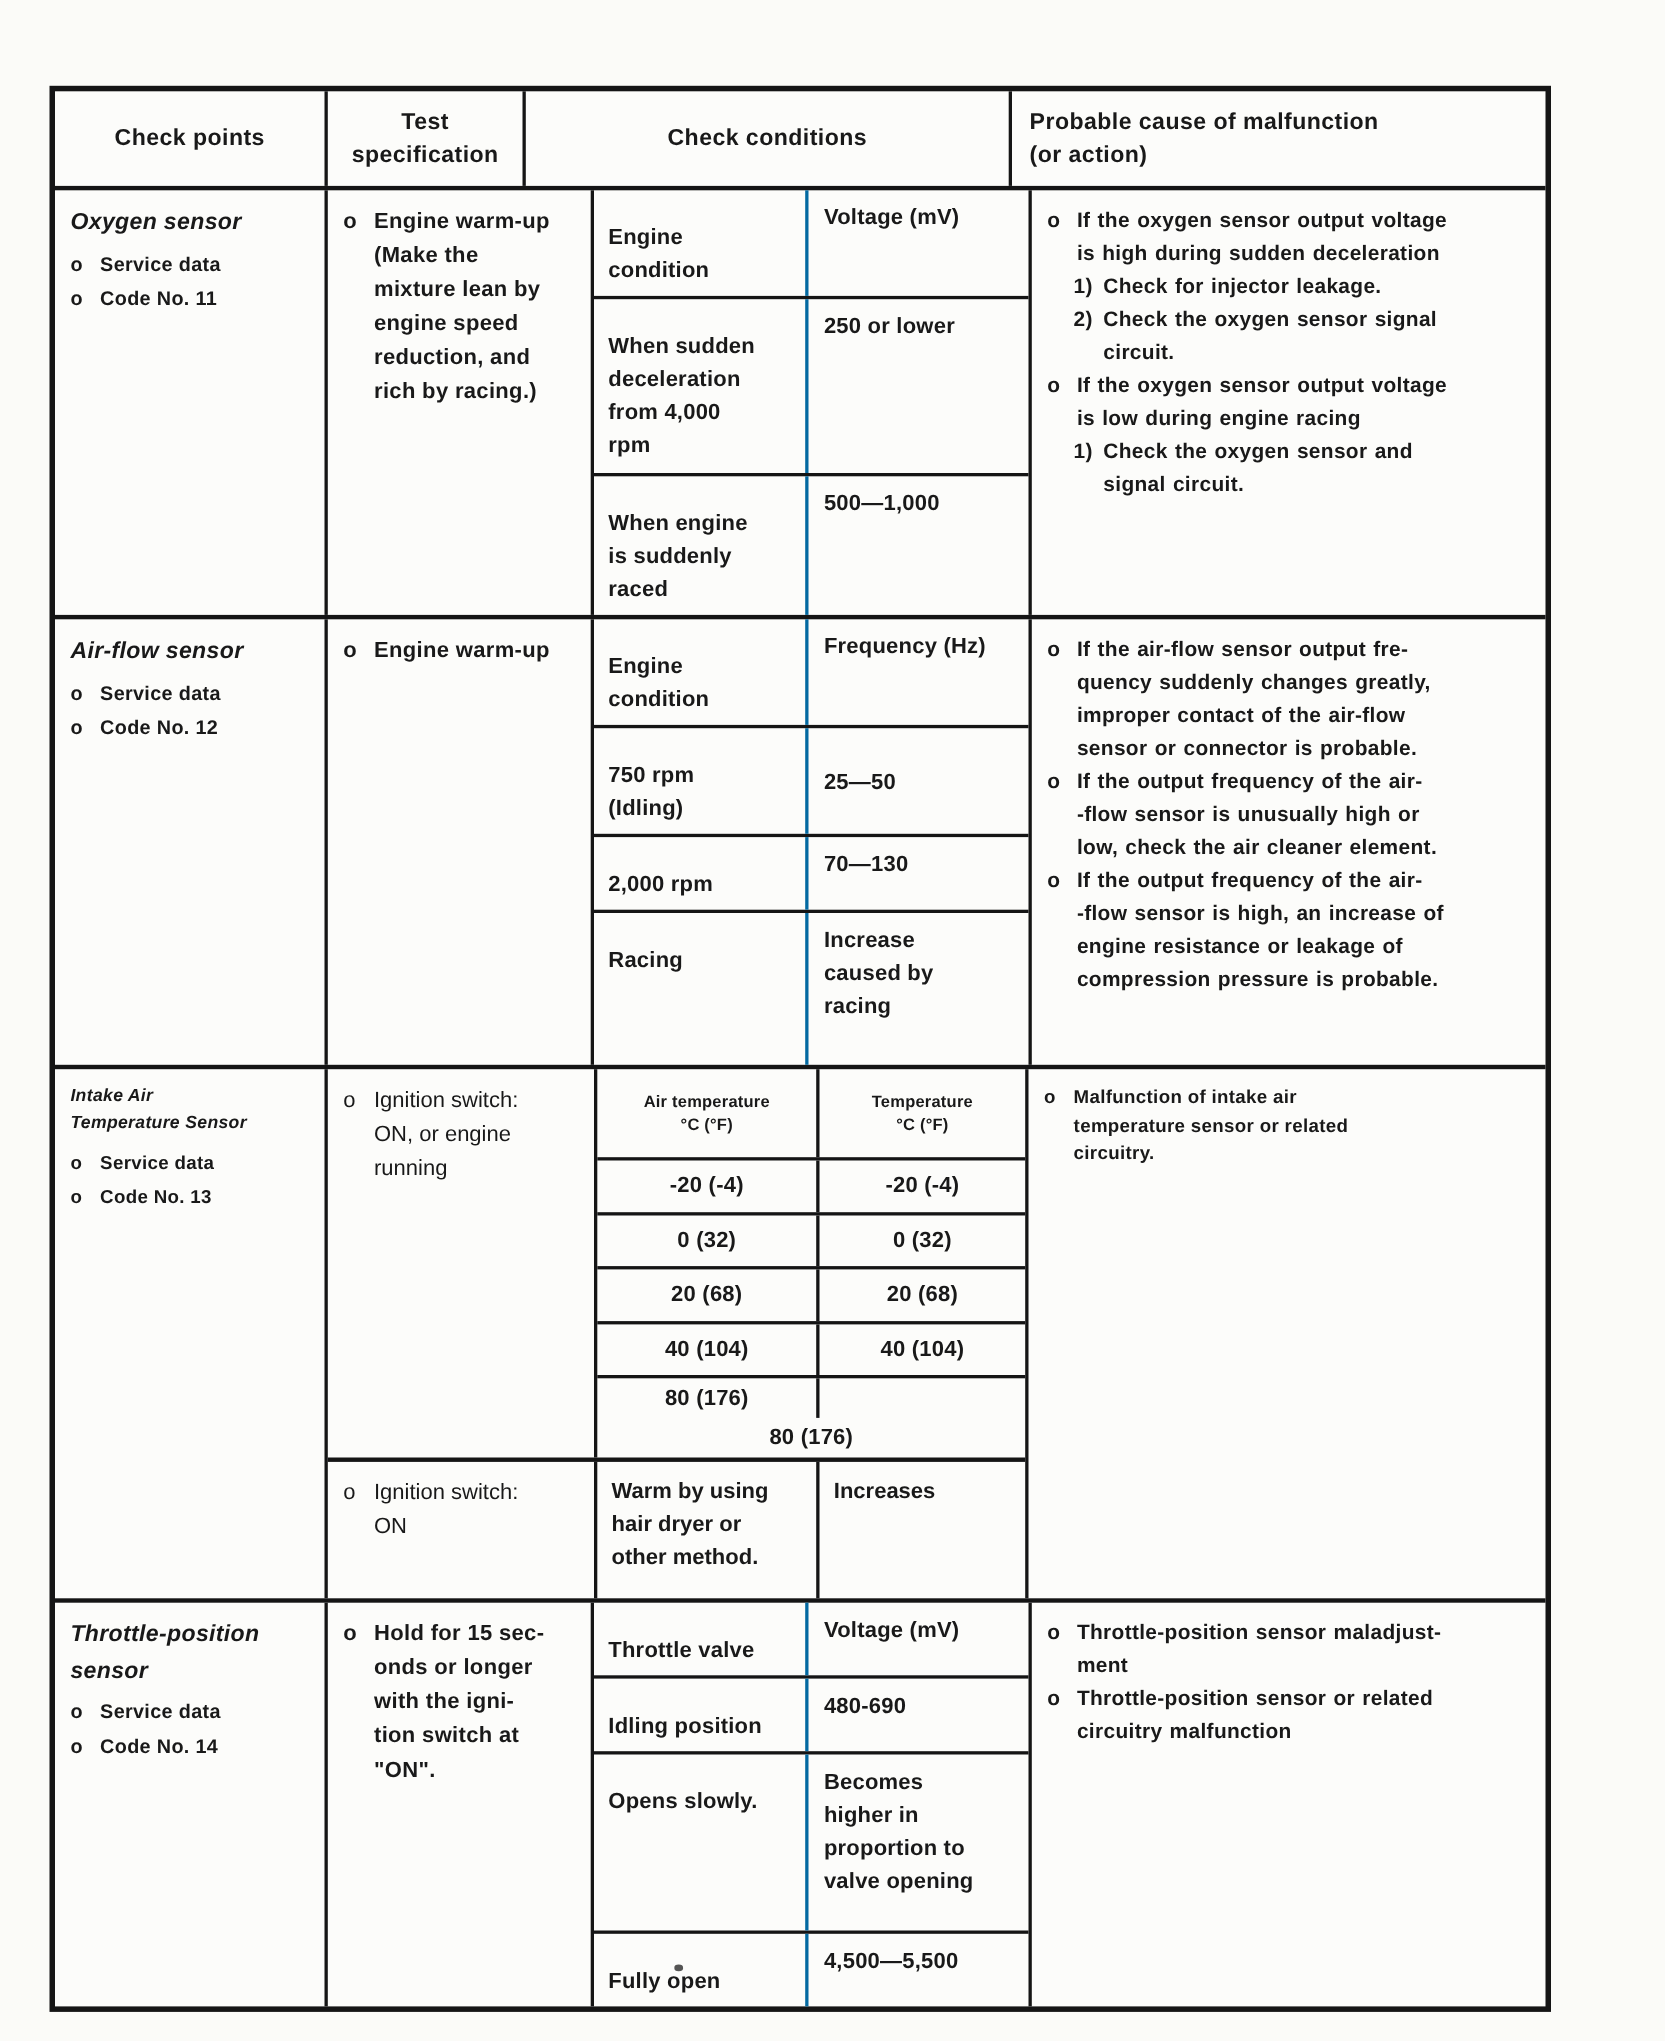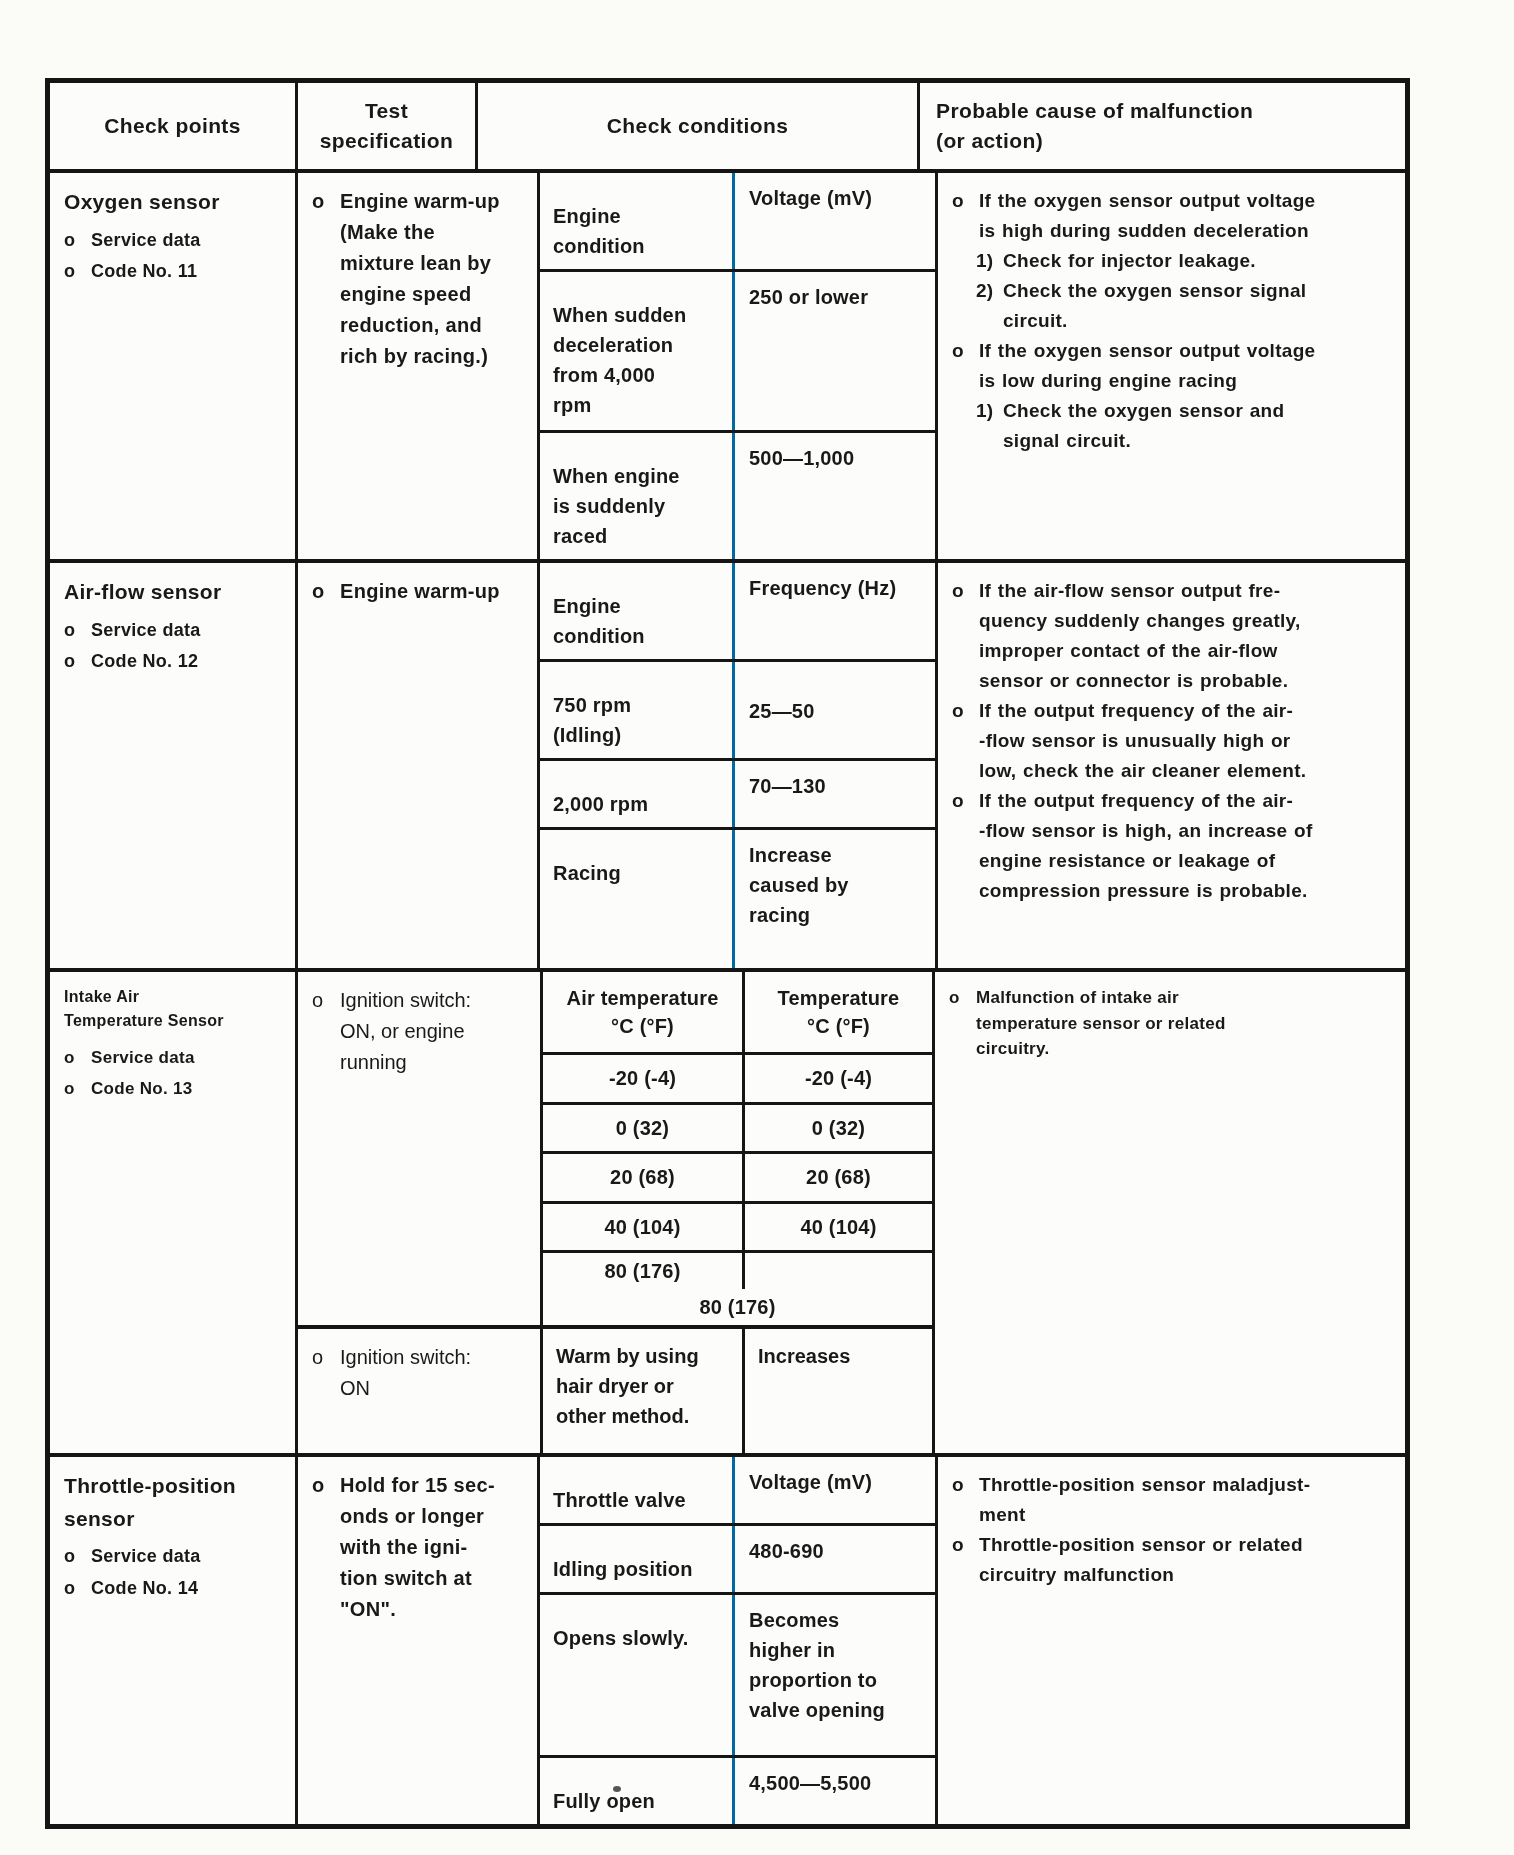--- a/index.html
+++ b/index.html
@@ -50,21 +50,21 @@
   .row-airflow{min-height:405px;}
   .row-airflow .sr1{min-height:82px;}
   .row-airflow .sr2{min-height:91px;align-items:center;}
   .row-airflow .sr3{min-height:55px;}
   .row-intake{min-height:481px;}
   .row-throttle{min-height:313px;}
   .row-throttle .sr1{min-height:50px;}
   .row-throttle .sr2{min-height:51px;}
   .row-throttle .sr3{min-height:160px;}
   
-  .cp-title{font-size:21px;line-height:1.55;margin-bottom:6px;}
+  .cp-title{font-size:21px;line-height:1.55;margin-bottom:6px;font-style:italic;}
   .cp-line{display:flex;font-size:18px;line-height:1.75;}
   .cp-line .m{flex:0 0 27px;}
   
   .ln{display:flex;font-size:20px;line-height:1.55;}
   .ln .m{flex:0 0 28px;}
   .ln .t{flex:1;}
   .causes .ln{font-size:19px;line-height:1.58;word-spacing:1px;}
   .causes .ln .m{flex:0 0 27px;}
   .ind1{margin-left:24px;}
   .ind1 .m{flex:0 0 32px;}
@@ -74,21 +74,21 @@
   .subB{display:flex;flex:1;}
   .c2a{width:245px;border-right:3px solid #151515;box-sizing:border-box;padding:13px 10px 8px 14px;}
   .temptable{flex:1;display:flex;flex-direction:column;}
   .throw{display:flex;border-bottom:3px solid #151515;flex:1;}
   .throw:last-child{border-bottom:none;flex-direction:column;}
   .throw.thead-temp{flex:0 0 80px;}
   .tcell{box-sizing:border-box;display:flex;align-items:center;justify-content:center;
          text-align:center;font-weight:700;font-size:20px;letter-spacing:.2px;line-height:1.4;padding:4px 6px;}
   .tc1{width:202px;border-right:3px solid #151515;}
   .tc2{flex:1;}
-  .thead-temp .tcell{font-size:20px;}
+  .thead-temp .tcell{font-size:15px;}
   .c3b{width:202px;border-right:3px solid #151515;box-sizing:border-box;padding:12px 8px 8px 13px;font-size:20px;font-weight:700;line-height:1.5;}
   .c4b{flex:1;box-sizing:border-box;padding:12px 8px 8px 13px;font-size:20px;font-weight:700;line-height:1.5;}
   .small-cp .cp-title{font-size:16px;line-height:1.5;margin-bottom:10px;}
   .small-cp .cp-line{font-size:17px;line-height:1.8;}
   .small-causes .ln{font-size:17px;line-height:1.5;word-spacing:0;}
   
   .speck{position:absolute;left:613px;top:1786px;width:8px;height:6px;background:#2b2b2b;border-radius:50%;opacity:.8;}
 </style>
 </head>
 <body>

